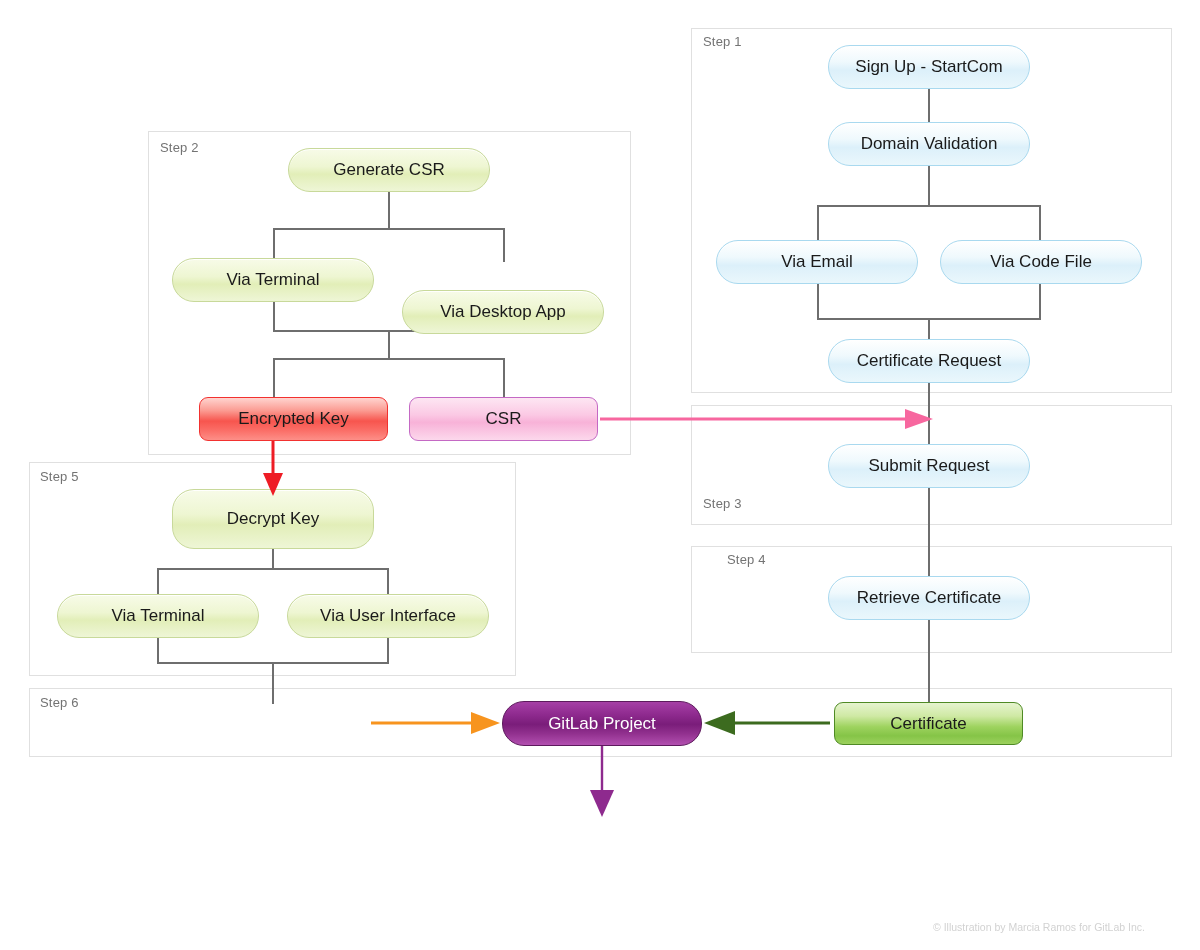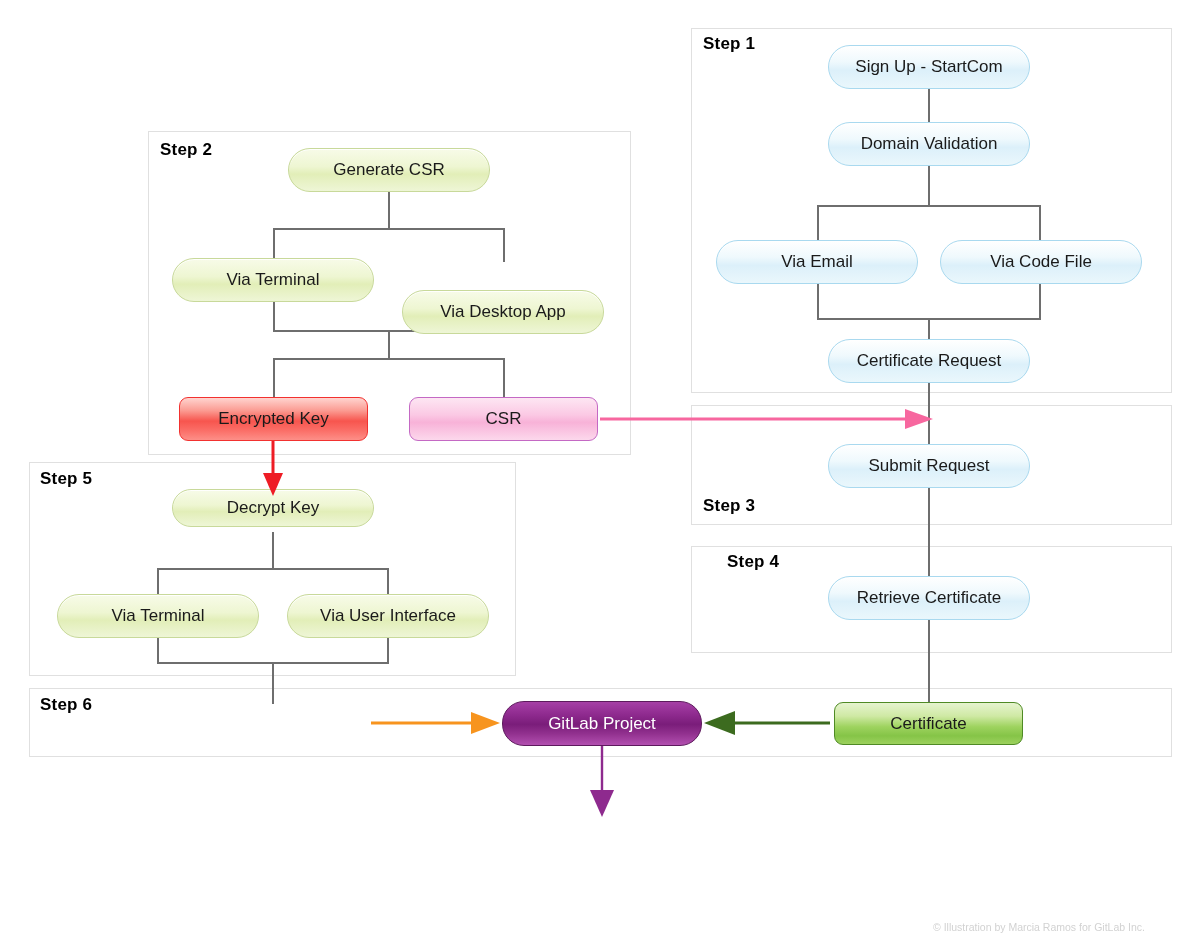--- a/index.html
+++ b/index.html
@@ -22,25 +22,24 @@
 
   
   .step-box {
     position: absolute;
     border: 1.6px solid #e0e0e0;
     background: transparent;
     box-sizing: border-box;
   }
   .step-label {
     position: absolute;
-    font-size: 17px;
-    color: #000000;
+    font-size: 13px;
+    color: #737373;
     letter-spacing: 0.2px;
     white-space: nowrap;
-    font-weight: bold;
   }
 
   
   .conn {
     position: absolute;
     background: #6e6e6e;
   }
   .conn.h { height: 2px; }
   .conn.v { width: 2px; }
 
@@ -69,20 +68,21 @@
   
   .n-green {
     border: 1.4px solid #c8d99a;
     background: linear-gradient(to bottom, #f7fbe8 0%, #eef6d2 42%, #e2eeb8 60%, #eef6d6 100%);
     box-shadow: inset 0 1px 0 rgba(255,255,255,0.9);
   }
   
   .n-red {
     border: 1.7px solid #f2312f;
     background: linear-gradient(to bottom, #ffd4cf 0%, #fb9b92 30%, #f7554e 55%, #fb6f68 78%, #fd8f88 100%);
+    margin-left: 20px;
   }
   
   .n-pink {
     border: 1.7px solid #c469c4;
     background: linear-gradient(to bottom, #fde6f3 0%, #fbc9e4 40%, #f8b2d8 58%, #fcd8ec 100%);
   }
   
   .n-orange {
     border: 1.7px solid #e8971d;
     background: linear-gradient(to bottom, #ffe9a8 0%, #ffd978 35%, #fbc93f 58%, #ffd85e 80%, #ffe79b 100%);
@@ -273,21 +273,21 @@
   </div>
 
   <div class="node n-blue" style="left:828px; top:444px; width:202px; height:44px;">
     <span>Submit Request</span>
   </div>
 
   <div class="node n-blue" style="left:828px; top:576px; width:202px; height:44px;">
     <span>Retrieve Certificate</span>
   </div>
 
-  <div class="node n-green" style="left:172px; top:489px; width:202px; height:38px;">
+  <div class="node n-green" style="left:172px; top:489px; width:202px; height:60px;">
     <span>Decrypt Key</span>
   </div>
 
   <div class="node n-green" style="left:57px; top:594px; width:202px; height:44px;">
     <span>Via Terminal</span>
   </div>
 
   <div class="node n-green" style="left:287px; top:594px; width:202px; height:44px;">
     <span>Via User Interface</span>
   </div>

